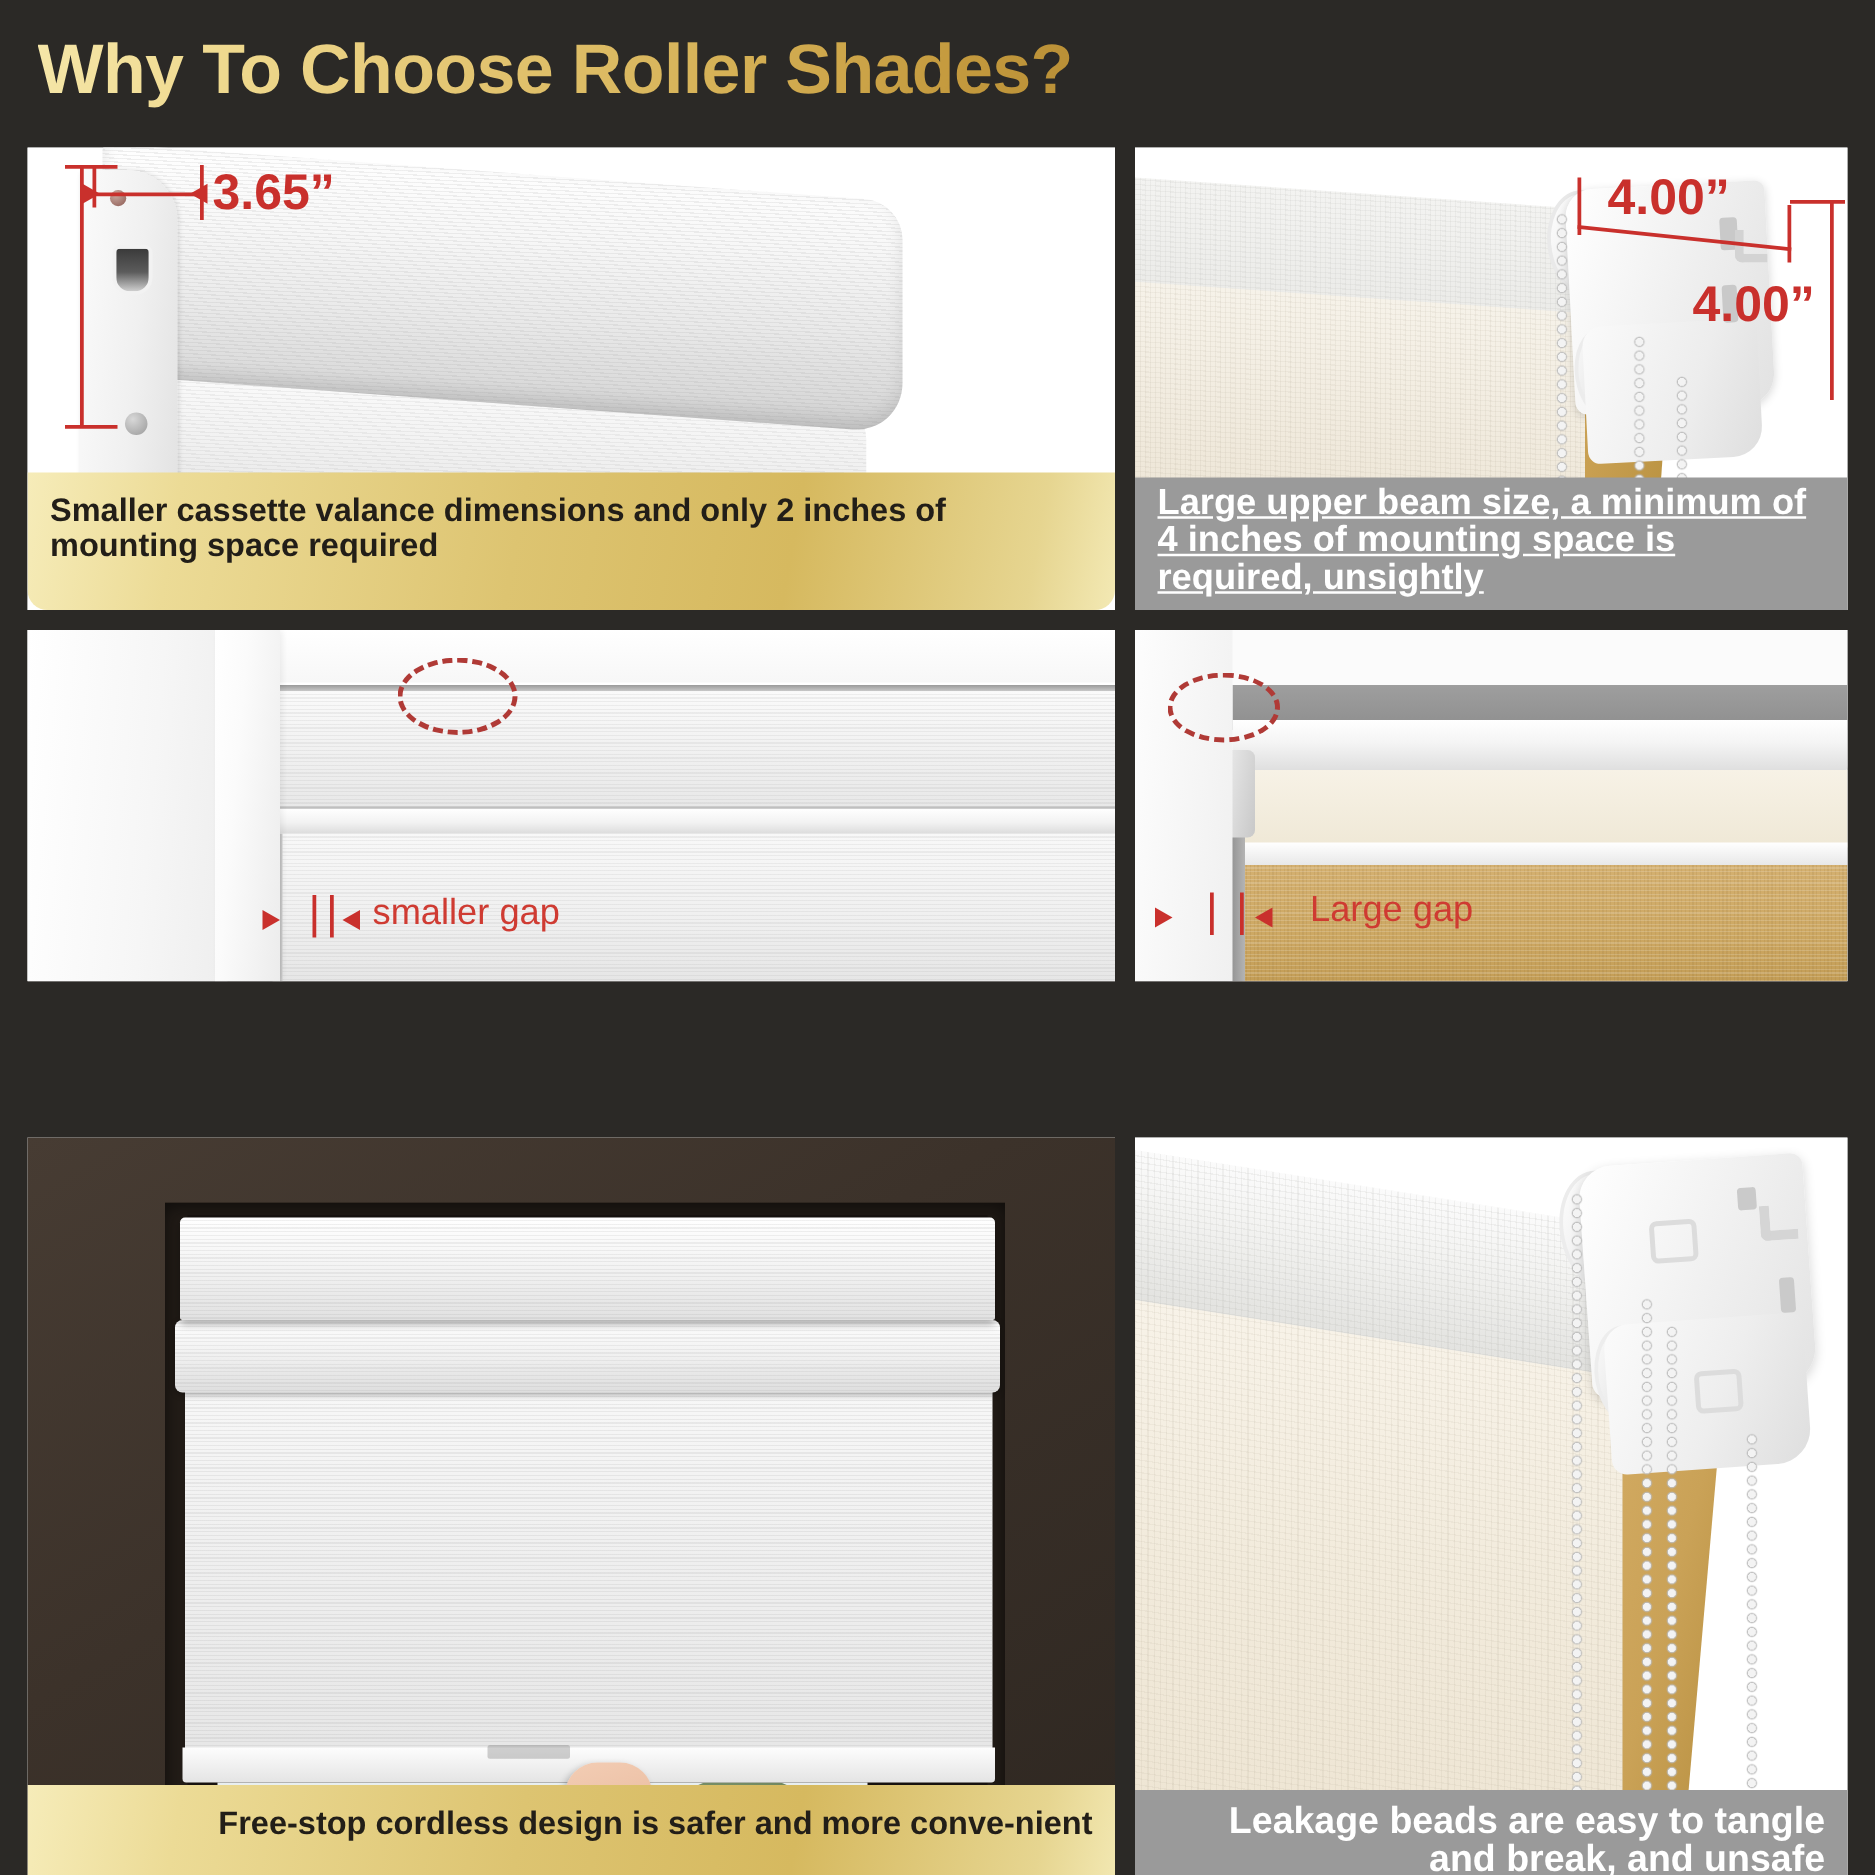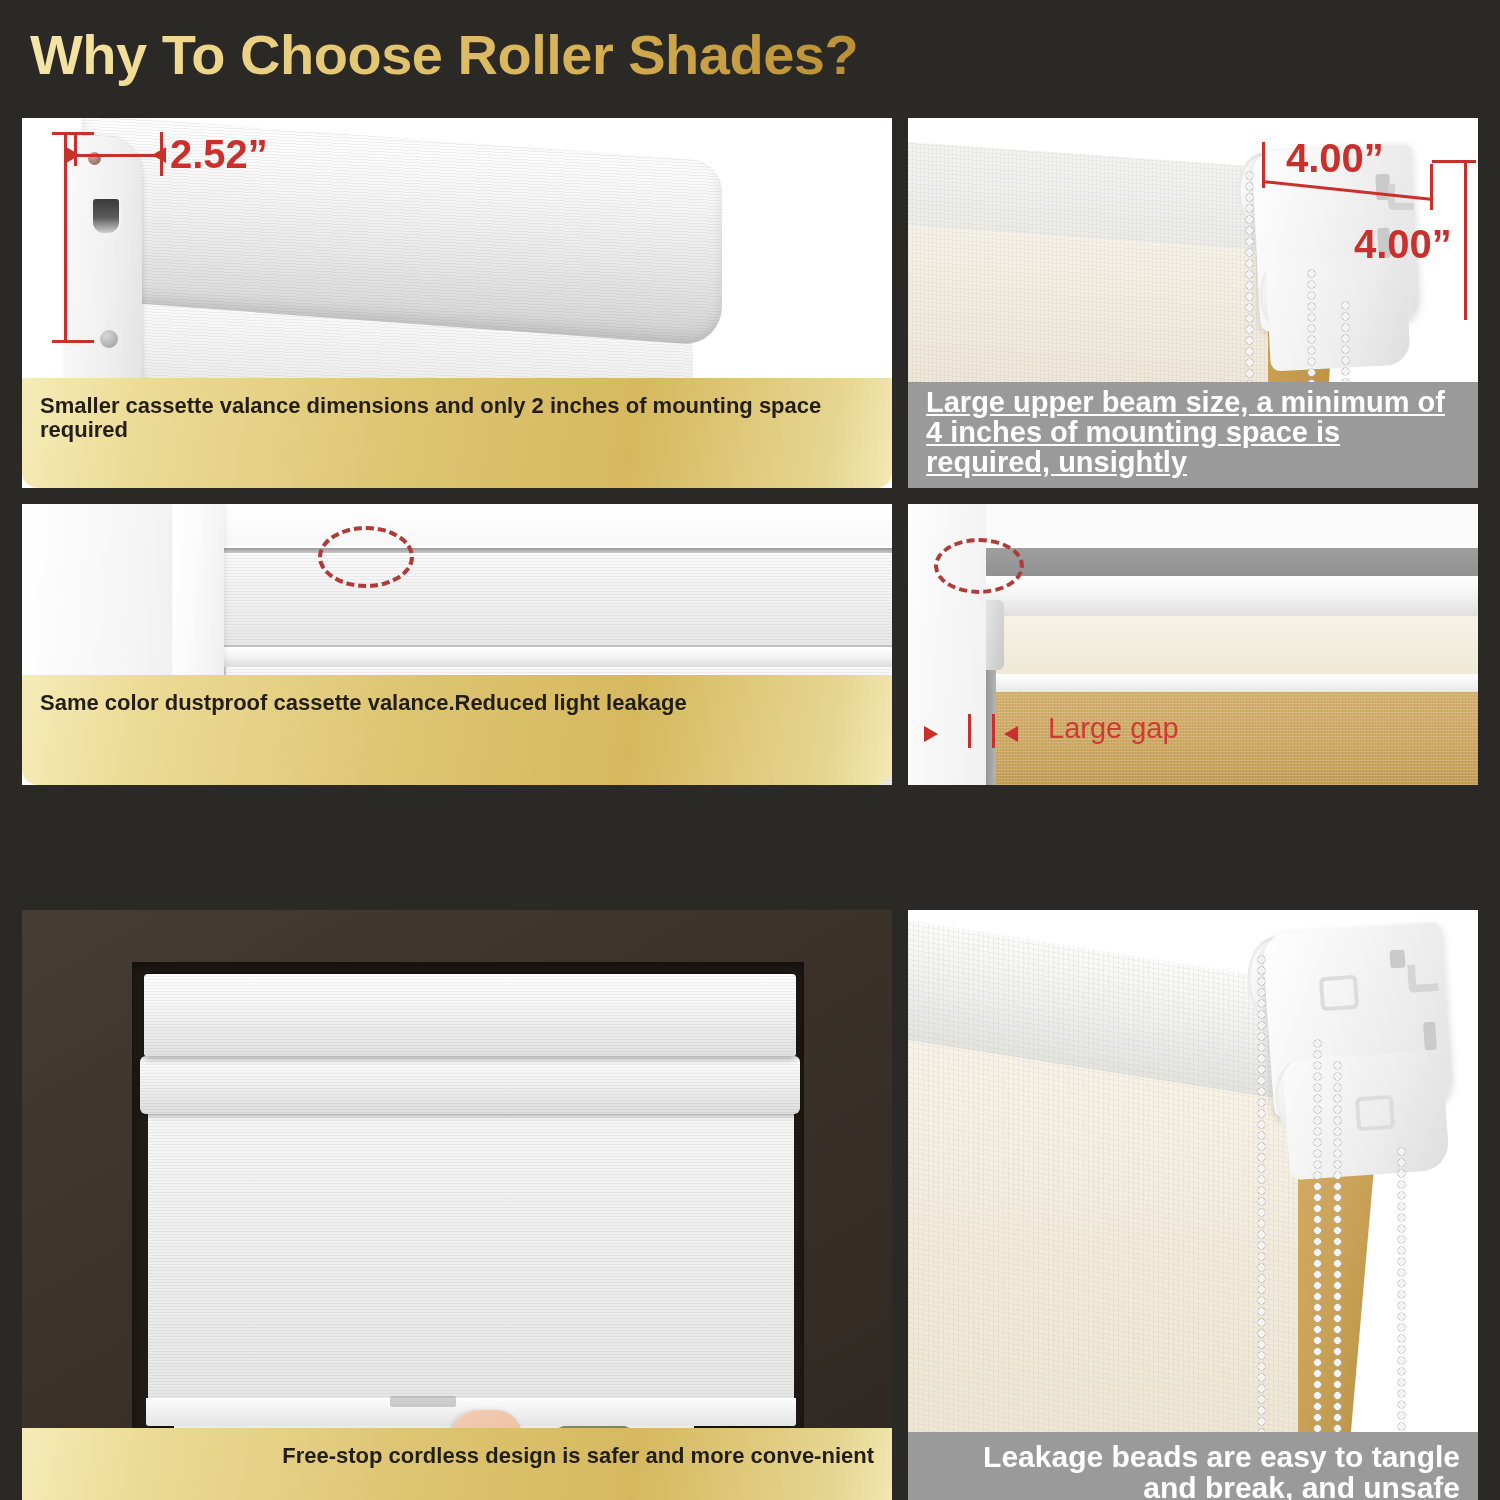--- a/index.html
+++ b/index.html
@@ -69,21 +69,21 @@
     position: absolute;
     left: 0; right: 0; bottom: 0;
     padding: 14px 18px 16px 18px;
     font-weight: bold;
     line-height: 1.08;
     z-index: 40;
   }
   .caption.gold {
     background: linear-gradient(100deg, #f6ecb9 0%, #ecdb96 14%, #ddc471 45%, #d6b95f 70%, #e6d590 92%, #f3e9b4 100%);
     color: #221e18;
-    font-size: 22px;
+    font-size: 26px;
     border-radius: 0 0 16px 16px;
     height: 110px;
     padding-top: 16px;
   }
   .caption.gray {
     background: #9a9a9a;
     color: #ffffff;
     font-size: 30px;
     height: 106px;
     padding-top: 10px;
@@ -573,21 +573,21 @@
         <div class="p1-screw1"></div>
         <div class="p1-screw2"></div>
         <div class="p1-screwtop"></div>
       </div>
 
       <div class="tick" style="left:52px; top:14px; height:34px;"></div>
       <div class="tick" style="left:138px; top:14px; height:44px;"></div>
       <div class="redline h" style="left:52px; top:36px; width:90px;"></div>
       <div class="arrow-r" style="left:44px; top:29px;"></div>
       <div class="arrow-l" style="left:130px; top:29px;"></div>
-      <div class="dimtext" style="left:148px; top:14px; font-size:40px;">2.52”</div>
+      <div class="dimtext" style="left:148px; top:14px; font-size:40px;">3.65”</div>
 
       <div class="redline h" style="left:30px; top:14px; width:42px;"></div>
       <div class="redline h" style="left:30px; top:222px; width:42px;"></div>
       <div class="redline v" style="left:42px; top:14px; height:210px;"></div>
 
       <div class="caption gold">Smaller cassette valance dimensions and only 2 inches of mounting space required</div>
     </div>
 
     <div class="panel row1 right">
       <div class="photo">
@@ -633,21 +633,20 @@
       </div>
 
       <div class="dashcircle" style="left:296px; top:22px; width:96px; height:62px;"></div>
 
       <div class="arrow-r" style="left:188px; top:224px;"></div>
       <div class="redline v" style="left:228px; top:212px; height:34px;"></div>
       <div class="redline v" style="left:242px; top:212px; height:34px;"></div>
       <div class="arrow-l" style="left:252px; top:224px;"></div>
       <div class="gaptext" style="left:276px; top:210px;">smaller gap</div>
 
-      <div class="caption gold">Same color dustproof cassette valance.Reduced light leakage</div>
     </div>
 
     <div class="panel row2 right">
       <div class="photo">
         <div class="p4-bg"></div>
         <div class="p4-dark"></div>
         <div class="p4-tube"></div>
         <div class="p4-cream"></div>
         <div class="p4-white"></div>
         <div class="p4-tan"></div>

